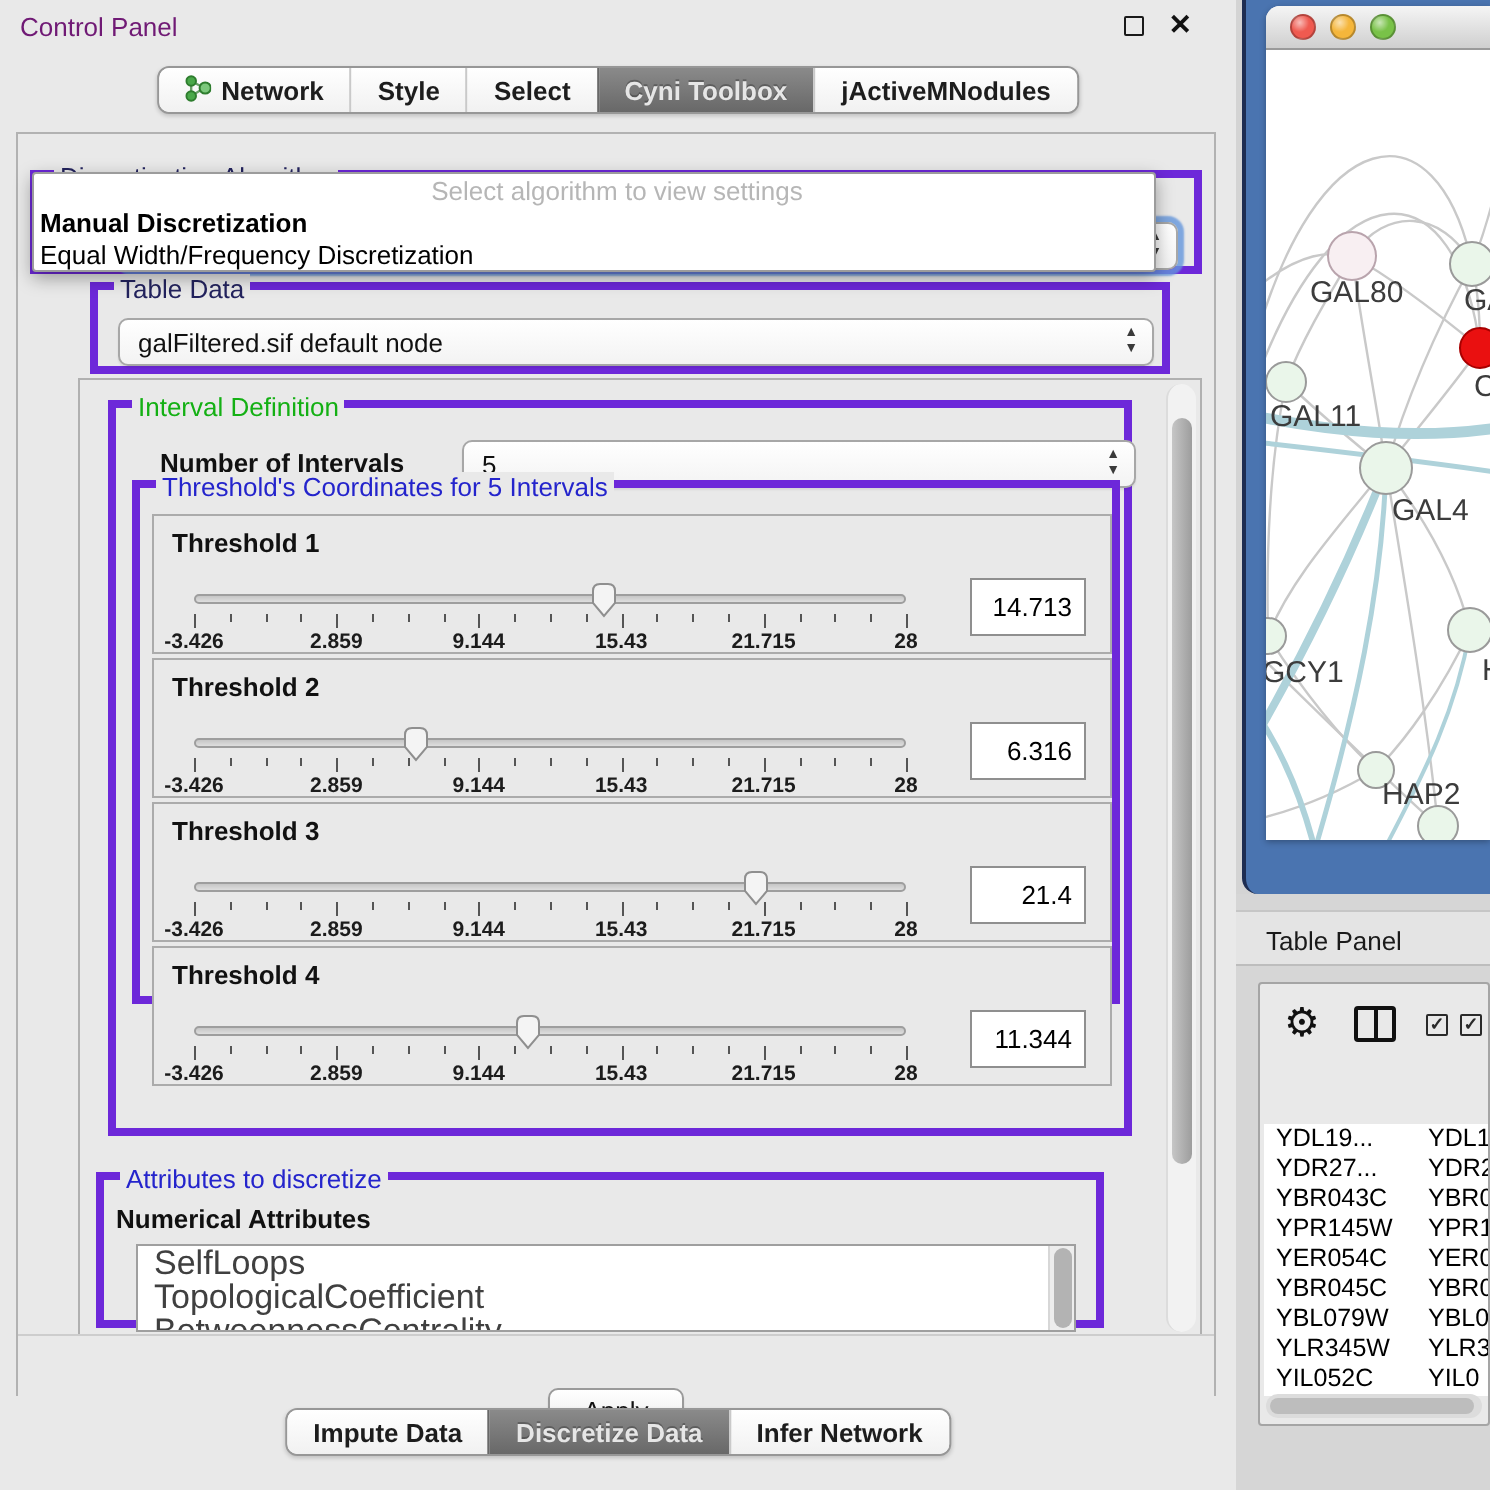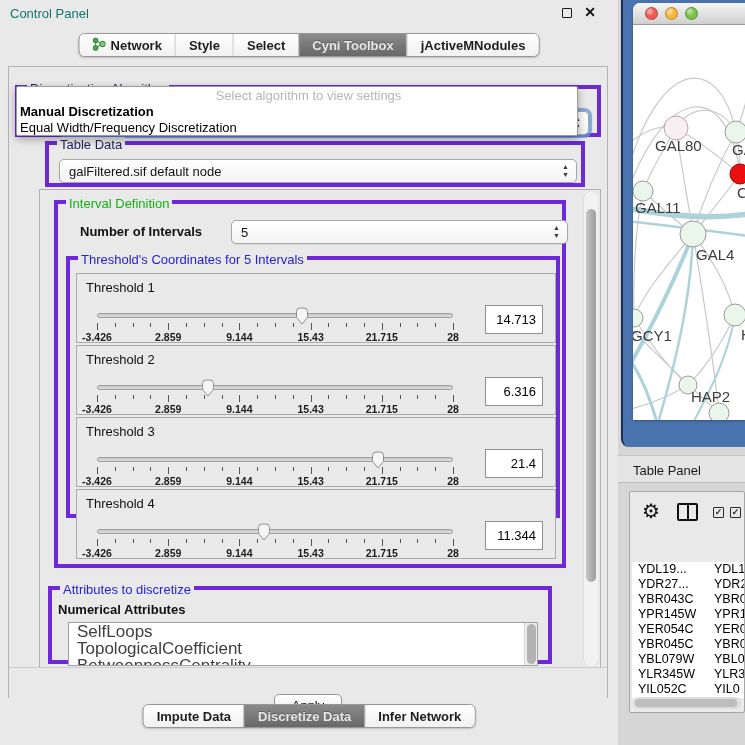--- a/index.html
+++ b/index.html
@@ -3,21 +3,21 @@
 <meta charset="utf-8">
 <style>
   html,body{margin:0;padding:0;background:#d9d9d9;}
   *{box-sizing:border-box;}
   #root{position:relative;width:745px;height:745px;overflow:hidden;
         font-family:"Liberation Sans",sans-serif;background:#d4d4d4;}
 
   
   .control-panel{position:absolute;left:0;top:0;width:618px;height:745px;background:#e9e9e9;}
   .cp-titlebar{position:absolute;left:0;top:0;right:0;height:26px;}
-  .cp-title{position:absolute;left:10px;top:6px;font-size:13px;color:#0f766e;}
+  .cp-title{position:absolute;left:10px;top:6px;font-size:13px;color:#701a75;}
   .float-icon{position:absolute;right:46px;top:8px;width:10px;height:10px;border:1.5px solid #1a1a1a;border-radius:1px;}
   .close-icon{position:absolute;right:22px;top:4px;font-size:14px;font-weight:bold;color:#111;}
 
   .segbar{position:absolute;display:flex;height:24px;border:1px solid #979797;border-radius:6px;
           background:#fbfbfb;overflow:hidden;box-shadow:0 1px 2px rgba(0,0,0,.18);}
   .seg{display:flex;align-items:center;gap:5px;padding:0 13px;font-size:13px;font-weight:bold;color:#1d1d1d;
        border-left:1px solid #c9c9c9;background:linear-gradient(#ffffff,#f1f1f1);white-space:nowrap;}
   .seg:first-child{border-left:none;}
   .seg.sel{background:linear-gradient(#8a8a8a,#686868);color:#e6e6e6;border-left-color:#686868;text-shadow:0 -1px 0 rgba(0,0,0,.25);}
   #top-tabs{top:33px;left:50%;transform:translateX(-50%);}
@@ -47,24 +47,24 @@
   
   .outer-panel{position:absolute;left:30px;top:122px;width:562px;height:480px;
                border:1px solid #b0b0b0;background:#e9e9e9;}
   .v-scrollbar{position:absolute;right:2px;top:2px;width:15px;height:474px;background:#f2f2f2;
                border-left:1px solid #dcdcdc;border-radius:8px;}
   .v-scrollbar .thumb{position:absolute;left:2px;top:17px;width:10px;height:373px;border-radius:6px;
                       background:linear-gradient(90deg,#c6c6c6,#9d9d9d);}
 
   .interval-group{left:14px;top:10px;width:512px;height:368px;}
   .num-label{position:absolute;left:22px;top:20px;font-size:13px;font-weight:bold;color:#111;}
-  .thresholds-group{left:8px;top:52px;width:494px;height:262px;}
+  .thresholds-group{left:8px;top:36px;width:494px;height:262px;}
 
   .th-panel{position:absolute;left:6px;width:480px;height:70px;border:1px solid #ababab;background:#e9e9e9;}
-  .th-label{position:absolute;left:9px;top:6px;font-size:13px;font-weight:normal;color:#111;}
+  .th-label{position:absolute;left:9px;top:6px;font-size:13px;font-weight:bold;color:#111;}
   .th-track{position:absolute;left:20px;top:39px;width:356px;height:5px;border:1px solid #9e9e9e;
             border-radius:3px;background:linear-gradient(#c6c6c6,#dedede);}
   .th-thumb{position:absolute;top:-7px;width:15px;height:18px;transform:translateX(-50%);}
   .th-ticks{position:absolute;left:20px;top:49px;width:356px;height:8px;}
   .th-ticks i{position:absolute;top:0;width:1px;background:#555;}
   .th-scale{position:absolute;left:20px;top:57px;width:356px;height:11px;}
   .th-scale span{position:absolute;transform:translateX(-50%);font-size:10.5px;font-weight:bold;color:#1c1c1c;white-space:nowrap;}
   .th-value{position:absolute;right:12px;top:31px;width:58px;height:29px;background:#fff;
             border:1px solid #8f8f8f;font-size:13px;color:#000;text-align:right;
             padding:6px 6px 0 0;}

